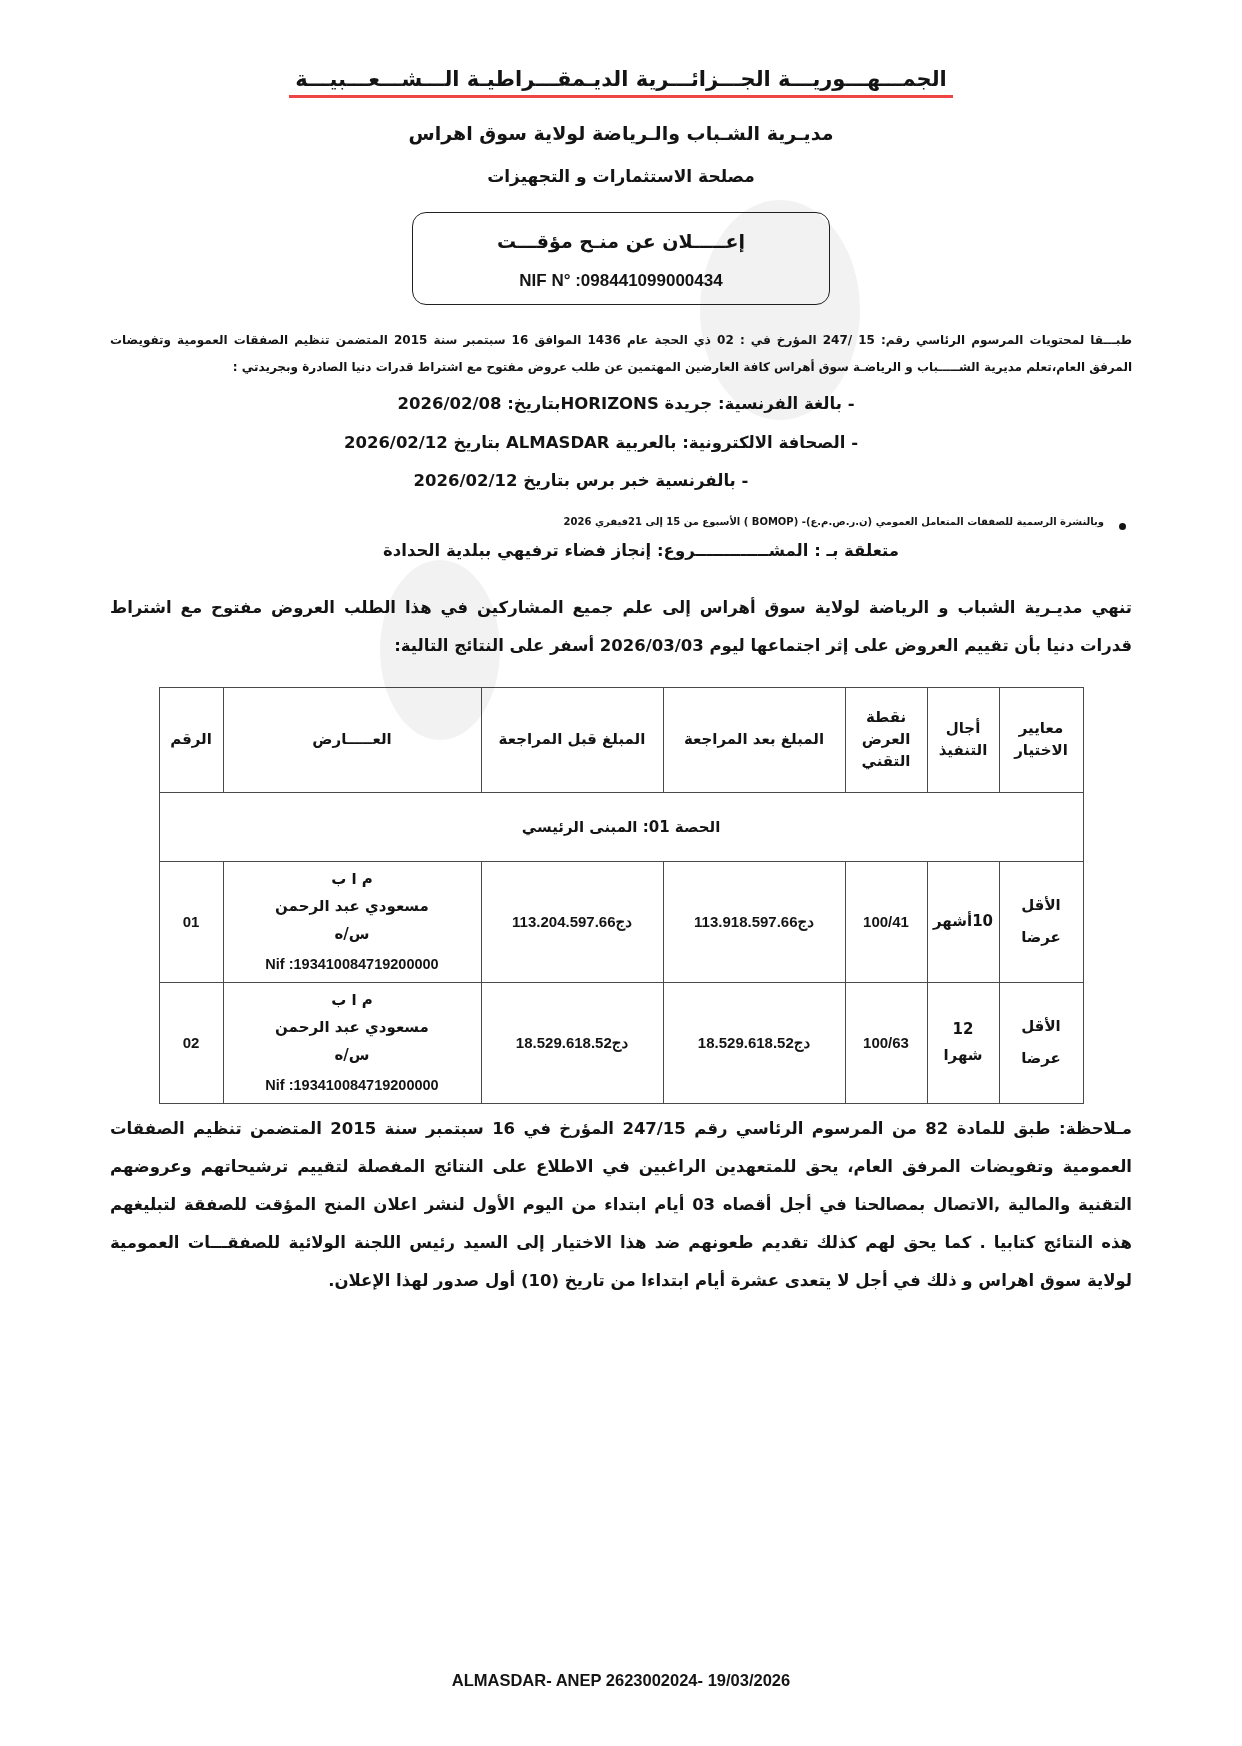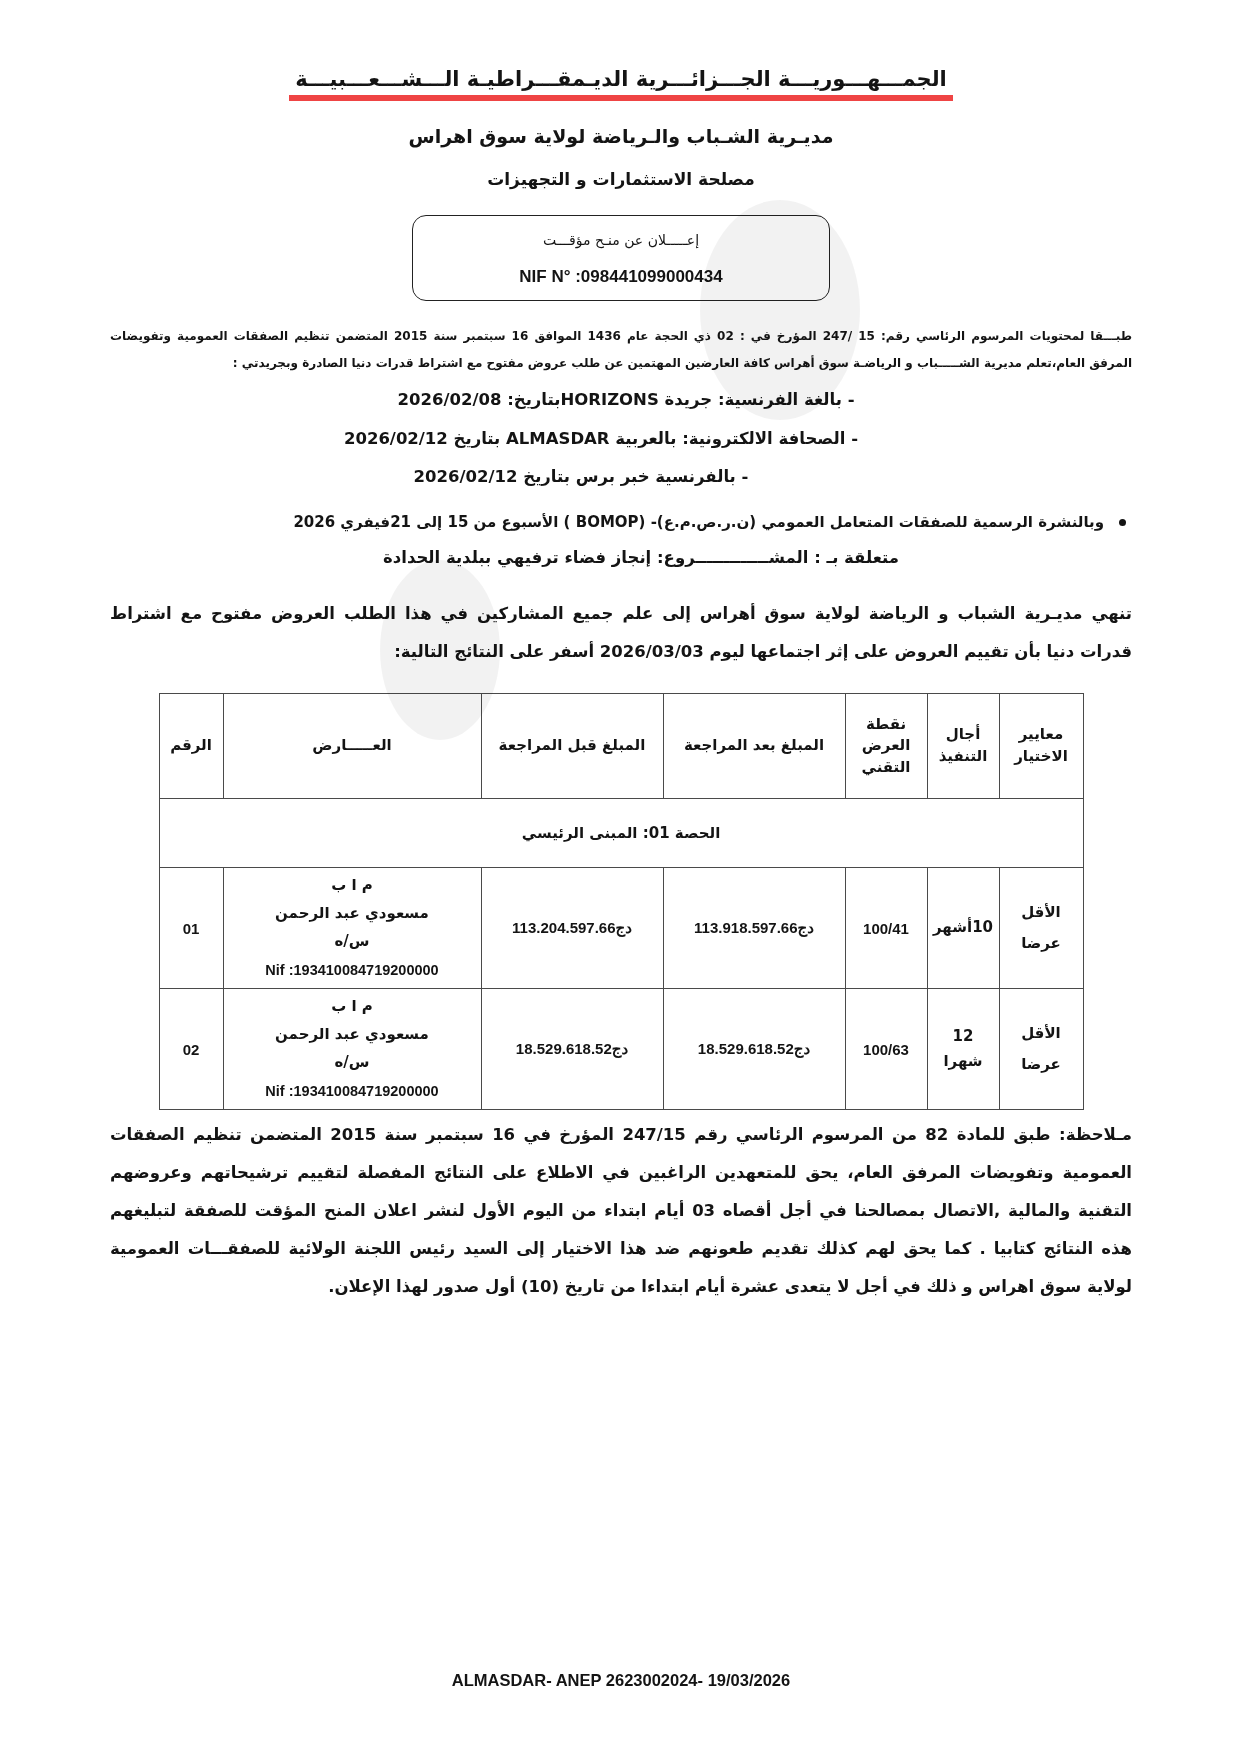--- a/index.html
+++ b/index.html
@@ -26,21 +26,21 @@
 
   
   .hdr-block {
     text-align: center;
     padding-top: 66px;
   }
   .doc-title-1 {
     font-size: 21px;
     font-weight: 700;
     letter-spacing: 2.5px;
-    border-bottom: 6px solid #ef4444;
+    border-bottom: 3px solid #ef4444;
     display: inline-block;
     padding: 0 6px 3px 6px;
     line-height: 1.25;
   }
   .doc-title-2 {
     font-size: 19px;
     font-weight: 700;
     margin-top: 24px;
     letter-spacing: 0.6px;
   }
@@ -55,22 +55,22 @@
   .announce-box {
     width: 418px;
     margin: 26px auto 0 auto;
     border: 1.6px solid #222;
     border-radius: 14px;
     padding: 15px 10px 13px 10px;
     text-align: center;
     box-sizing: border-box;
   }
   .announce-title {
-    font-size: 14px;
-    font-weight: 400;
+    font-size: 19px;
+    font-weight: 700;
     letter-spacing: 3px;
     line-height: 1.4;
   }
   .announce-nif {
     font-size: 17px;
     font-weight: 700;
     margin-top: 16px;
     direction: ltr;
     font-family: "Liberation Sans", sans-serif;
   }
@@ -93,21 +93,21 @@
     line-height: 2.35;
     margin: 0;
     text-align: center;
   }
   .press-line.ind1 { padding-left: 60px; }
   .press-line.ind2 { padding-left: 10px; }
   .press-line.ind3 { padding-right: 40px; }
   .press-line.ind4 { padding-right: 80px; }
 
   .bullet-line {
-    font-size: 15px;
+    font-size: 10px;
     font-weight: 600;
     line-height: 2.1;
     margin: 10px 0 0 0;
     text-align: right;
     padding-right: 28px;
     position: relative;
   }
   .bullet-line .dot {
     position: absolute;
     right: 6px;

